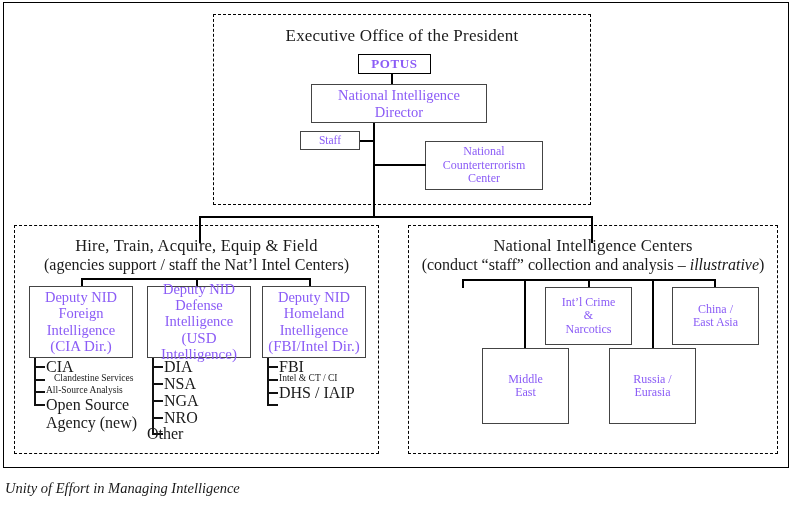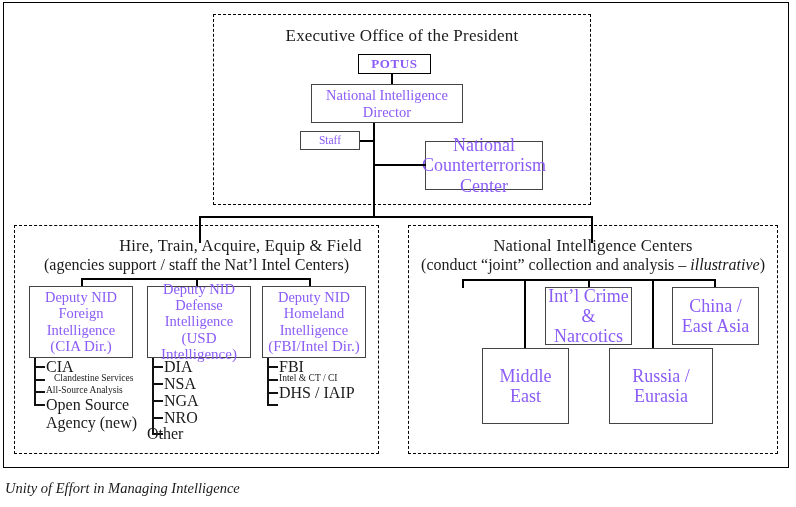--- a/index.html
+++ b/index.html
@@ -78,21 +78,21 @@
     font-size: 16px;
     color: #1a1a1a;
     white-space: nowrap;
   }
   .panel-sub .ital { font-style: italic; }
 
   
   .t-eop   { font-size: 17px; }
   .t-potus { font-size: 13px; font-weight: bold; letter-spacing: .6px; }
   .t-lg    { font-size: 14.5px; }
-  .t-md    { font-size: 18px; }
+  .t-md    { font-size: 12px; }
   .t-sm    { font-size: 15px; }
   .t-staff { font-size: 11.5px; }
 
   
   .tree-label {
     position: absolute;
     white-space: nowrap;
     color: #1a1a1a;
     line-height: 1.05;
   }
@@ -127,21 +127,21 @@
   <div class="dashed-panel" style="left:213px; top:14px; width:378px; height:191px;"></div>
 
   <div class="panel-title t-eop" style="left:213px; top:26px; width:378px;">Executive Office of the President</div>
 
   <div class="box heavy" style="left:358px; top:54px; width:73px; height:20px;">
     <span class="t-potus">POTUS</span>
   </div>
 
   <div class="ln v" style="left:391px; top:74px; width:2px; height:11px;"></div>
 
-  <div class="box" style="left:311px; top:84px; width:152px; height:39px;">
+  <div class="box" style="left:311px; top:84px; width:176px; height:39px;">
     <span class="t-lg">National Intelligence</span>
     <span class="t-lg">Director</span>
   </div>
 
   <div class="ln v" style="left:373px; top:123px; width:2px; height:94px;"></div>
 
   <div class="box" style="left:300px; top:131px; width:60px; height:19px;">
     <span class="t-staff">Staff</span>
   </div>
 
@@ -154,21 +154,21 @@
   </div>
 
   <div class="ln h" style="left:373px; top:164px; width:53px; height:2px;"></div>
 
   <div class="ln h" style="left:199px; top:216px; width:394px; height:2px;"></div>
   <div class="ln v" style="left:199px; top:216px; width:2px; height:27px;"></div>
   <div class="ln v" style="left:591px; top:216px; width:2px; height:27px;"></div>
 
   <div class="dashed-panel" style="left:14px; top:225px; width:365px; height:229px;"></div>
 
-  <div class="panel-title" style="left:14px; top:236px; width:365px;padding-left:44px;">Hire, Train, Acquire, Equip &amp; Field</div>
+  <div class="panel-title" style="left:14px; top:236px; width:365px;">Hire, Train, Acquire, Equip &amp; Field</div>
   <div class="panel-sub" style="left:14px; top:256px; width:365px;">(agencies support / staff the Nat’l Intel Centers)</div>
 
   <div class="ln h" style="left:81px; top:278px; width:230px; height:2px;"></div>
   <div class="ln v" style="left:81px; top:278px; width:2px; height:9px;"></div>
   <div class="ln v" style="left:196px; top:278px; width:2px; height:9px;"></div>
   <div class="ln v" style="left:309px; top:278px; width:2px; height:9px;"></div>
 
   <div class="box" style="left:29px; top:286px; width:104px; height:72px;">
     <span class="t-lg">Deputy NID</span>
     <span class="t-lg">Foreign</span>
@@ -220,21 +220,21 @@
   <div class="ln h thin" style="left:267px; top:404px; width:11px; height:1.5px;"></div>
 
   <div class="tree-label big" style="left:279px; top:359px;">FBI</div>
   <div class="tree-label small" style="left:279px; top:374px;">Intel &amp; CT / CI</div>
   <div class="tree-label big" style="left:279px; top:385px;">DHS / IAIP</div>
 
   <div class="dashed-panel" style="left:408px; top:225px; width:370px; height:229px;"></div>
 
   <div class="panel-title" style="left:408px; top:236px; width:370px;">National Intelligence Centers</div>
   <div class="panel-sub" style="left:408px; top:256px; width:370px;">
-    <span>(conduct “joint” collection and analysis – </span><span class="ital">illustrative</span><span>)</span>
+    <span>(conduct “staff” collection and analysis – </span><span class="ital">illustrative</span><span>)</span>
   </div>
 
   <div class="ln h" style="left:462px; top:279px; width:253px; height:2px;"></div>
   <div class="ln v" style="left:462px; top:279px; width:2px; height:9px;"></div>
   <div class="ln v" style="left:524px; top:279px; width:2px; height:69px;"></div>
   <div class="ln v" style="left:588px; top:279px; width:2px; height:9px;"></div>
   <div class="ln v" style="left:652px; top:279px; width:2px; height:69px;"></div>
   <div class="ln v" style="left:714px; top:279px; width:2px; height:9px;"></div>
 
 
@@ -247,20 +247,20 @@
   <div class="box" style="left:672px; top:287px; width:87px; height:58px;">
     <span class="t-md">China /</span>
     <span class="t-md">East Asia</span>
   </div>
 
   <div class="box" style="left:482px; top:348px; width:87px; height:76px;">
     <span class="t-md">Middle</span>
     <span class="t-md">East</span>
   </div>
 
-  <div class="box" style="left:609px; top:348px; width:104px; height:76px;">
+  <div class="box" style="left:609px; top:348px; width:87px; height:76px;">
     <span class="t-md">Russia /</span>
     <span class="t-md">Eurasia</span>
   </div>
 
   <div class="caption">Unity of Effort in Managing Intelligence</div>
 
 </div>
 
 </body></html>

